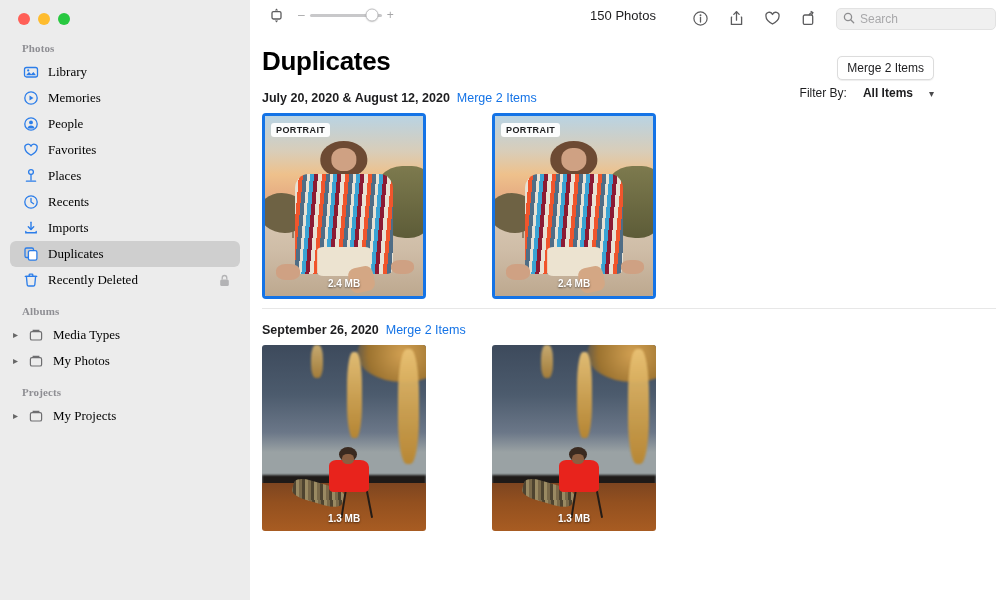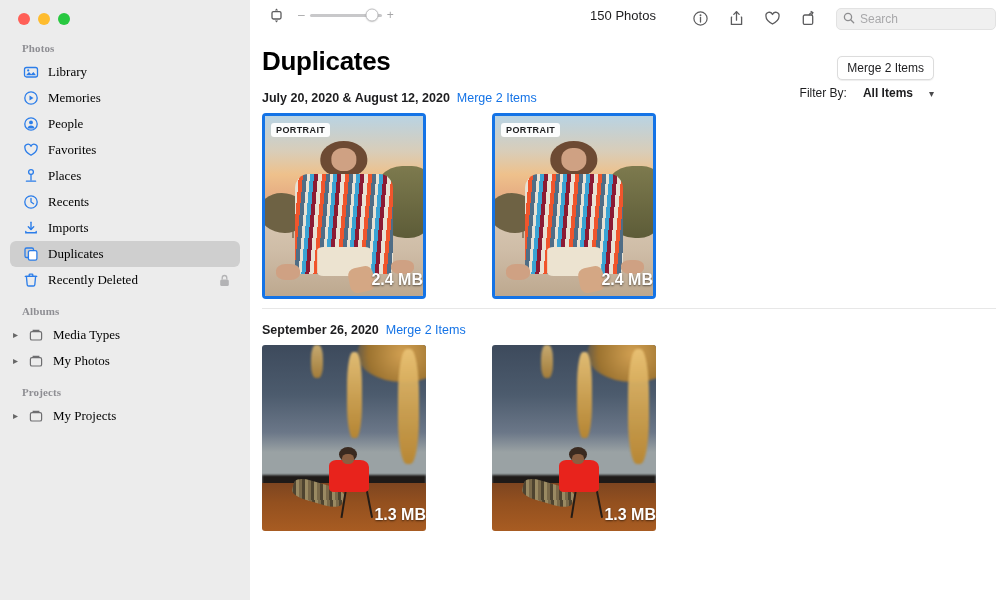--- a/index.html
+++ b/index.html
@@ -297,23 +297,23 @@
     padding: 2px 5px;
     border-radius: 3px;
     z-index: 3;
   }
 
   .filesize {
     position: absolute;
     bottom: 7px;
     left: 0;
     right: 0;
-    text-align: right;
+    text-align: center;
     color: #ffffff;
-    font-size: 16px;
+    font-size: 10px;
     font-weight: bold;
     text-shadow: 0 1px 2px rgba(0,0,0,0.55);
     z-index: 3;
   }
 
   
   .scene { position: absolute; inset: 0; }
 
   
   .sunset-sky {

